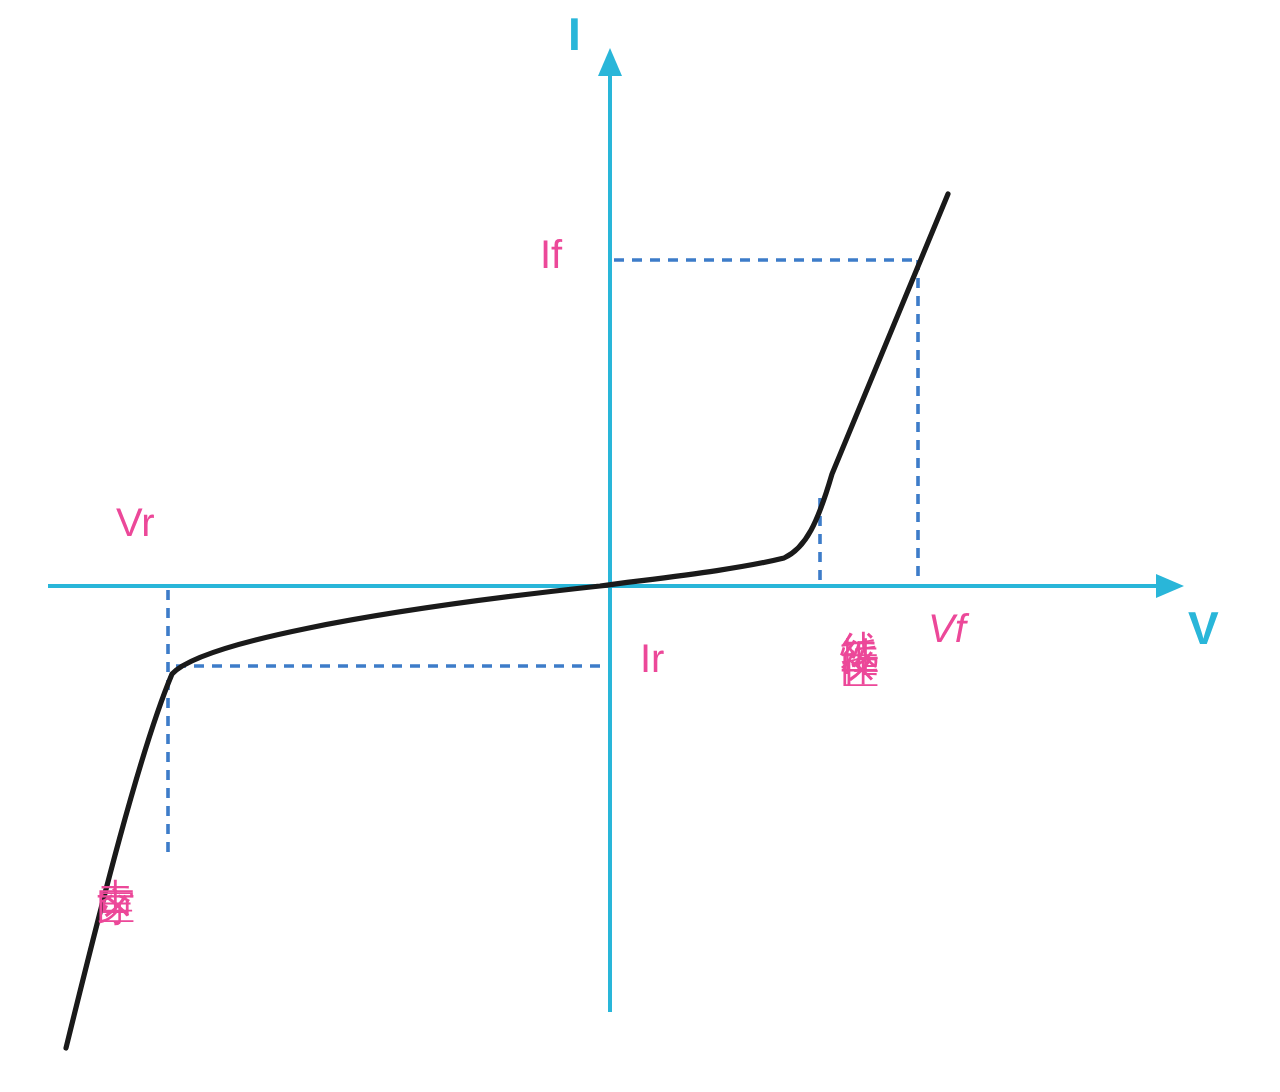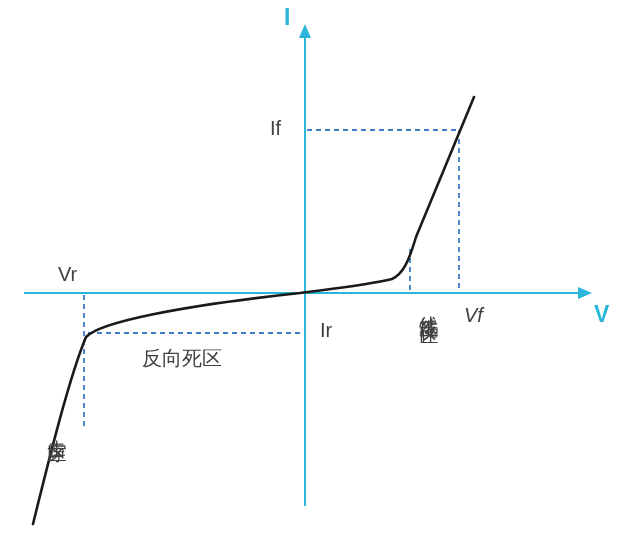--- a/index.html
+++ b/index.html
@@ -15,21 +15,21 @@
     background: #ffffff;
     overflow: hidden;
   }
   .stage svg {
     position: absolute;
     left: 0;
     top: 0;
   }
   .lbl {
     position: absolute;
-    color: #404040;
+    color: #ec4899;
     font-size: 20px;
     line-height: 1;
     white-space: nowrap;
     user-select: none;
   }
   .lbl.axis {
     color: #29b6d9;
     font-weight: bold;
     font-size: 23px;
   }
@@ -65,20 +65,19 @@
              C 330 289, 368 285, 392 279
              C 403 274, 409 261, 416 237
              L 474 97" stroke="#1a1a1a" stroke-width="2.6" fill="none" stroke-linejoin="round" stroke-linecap="round"></path>
   </svg>
 
   <div class="lbl axis" style="left:284px; top:6px;">I</div>
   <div class="lbl axis" style="left:594px; top:303px;">V</div>
 
   <div class="lbl" style="left:270px; top:118px;">If</div>
   <div class="lbl" style="left:464px; top:305px;font-style:italic;">Vf</div>
-  <div class="lbl" style="left:58px; top:264px;">Vr</div>
+  <div class="lbl" style="left:58px; top:252px;">Vr</div>
   <div class="lbl" style="left:320px; top:320px;">Ir</div>
 
-  <div class="lbl" style="left:142px; top:348px;">反向死区</div>
   <div class="lbl vertical" style="left:420px; top:300px; height:120px;">线性工作区</div>
   <div class="lbl vertical" style="left:48px; top:424px; height:80px;">击穿区</div>
 
 </div>
 
 </body></html>

